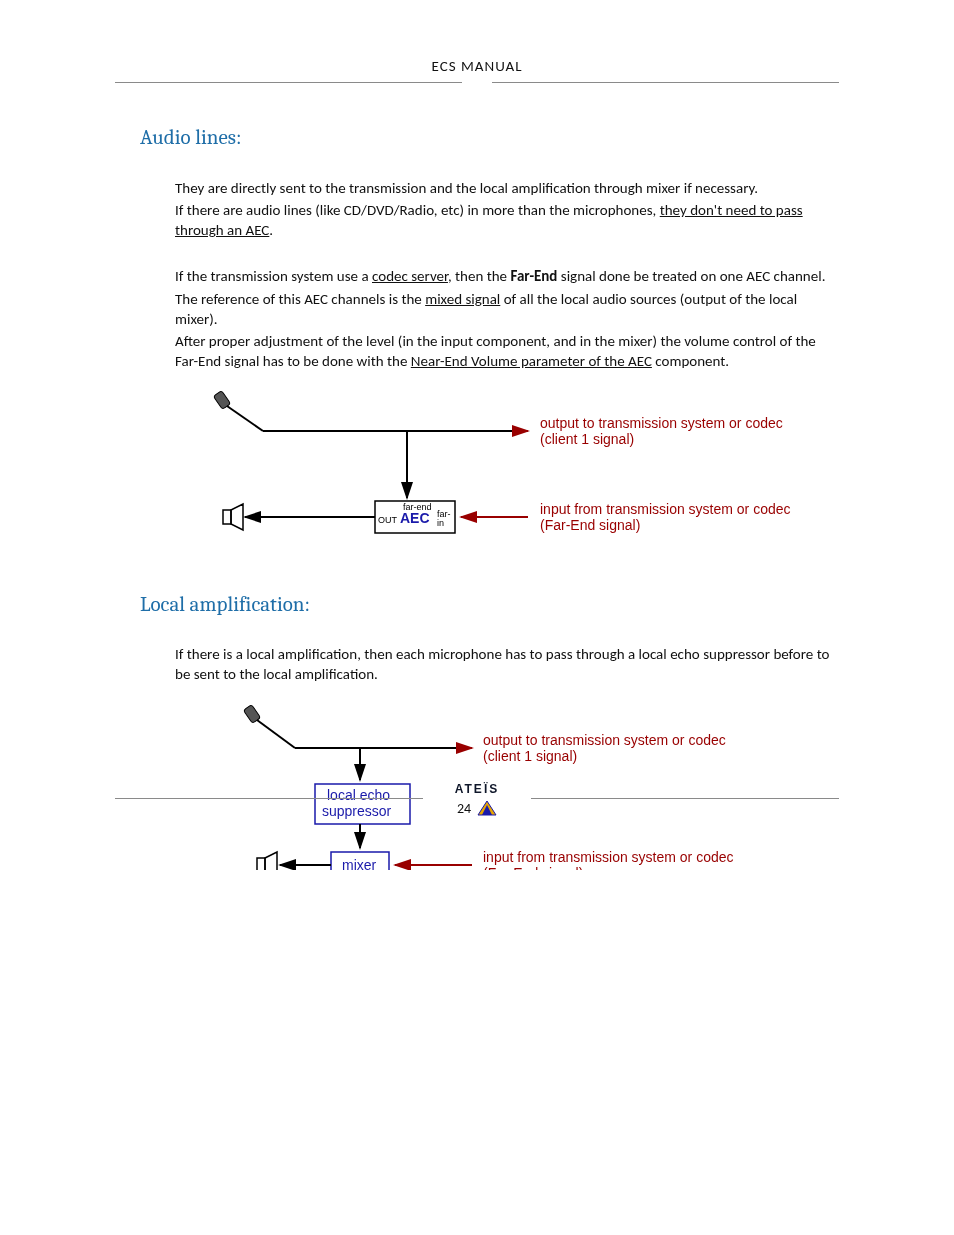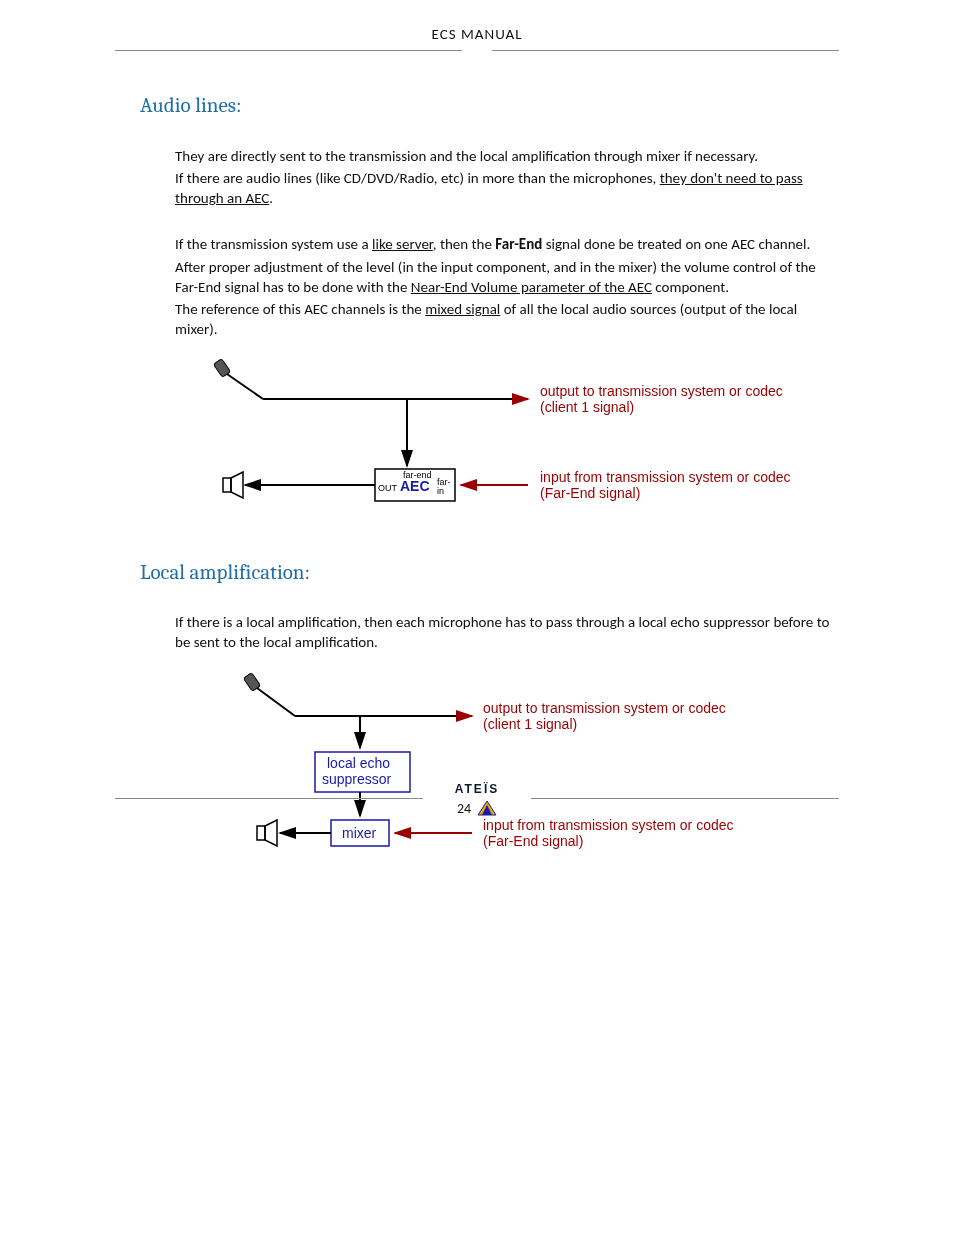--- a/index.html
+++ b/index.html
@@ -9,21 +9,21 @@
     font-family: Calibri, "Segoe UI", Arial, sans-serif;
     font-size: 15px;
     color: #111;
     line-height: 1.35;
   }
   .page {
     width: 954px;
     height: 870px;
     position: relative;
     box-sizing: border-box;
-    padding: 24px 115px 0 115px;
+    padding: 56px 115px 0 115px;
   }
 
   .header-area {
     text-align: center;
   }
   .header-title {
     font-size: 15px;
     letter-spacing: 1px;
     padding-bottom: 6px;
   }
@@ -136,27 +136,27 @@
   <div class="section-h">Audio lines:</div>
   <div class="para">
     <p>They are directly sent to the transmission and the local amplification through mixer if necessary.</p>
     <p>
       <span>If there are audio lines (like CD/DVD/Radio, etc) in more than the microphones, </span><span class="u">they don't need to pass through an AEC</span><span>.</span>
     </p>
   </div>
 
   <div class="para">
     <p>
-      <span>If the transmission system use a </span><span class="u">like server</span><span>, then the </span><b>Far-End</b><span> signal done be treated on one AEC  channel.</span>
+      <span>If the transmission system use a </span><span class="u">codec server</span><span>, then the </span><b>Far-End</b><span> signal done be treated on one AEC  channel.</span>
+    </p>
+    <p>
+      <span>The reference of this AEC channels is the </span><span class="u">mixed signal</span><span> of all the local audio sources (output of the local mixer).</span>
     </p>
     <p>
       <span>After proper adjustment of the level (in the input component, and in the mixer) the volume control of the Far-End signal has to be done with the </span><span class="u">Near-End Volume parameter of the AEC</span><span> component.</span>
-    </p>
-    <p>
-      <span>The reference of this AEC channels is the </span><span class="u">mixed signal</span><span> of all the local audio sources (output of the local mixer).</span>
     </p>
   </div>
 
   <div class="diagram">
     <svg width="630" height="170" viewBox="0 0 630 170">
       <defs>
         <marker id="arrR" markerWidth="10" markerHeight="10" refX="8" refY="3" orient="auto">
           <path d="M0,0 L9,3 L0,6 Z" fill="#990000"></path>
         </marker>
         <marker id="arrB" markerWidth="10" markerHeight="10" refX="8" refY="3" orient="auto">

